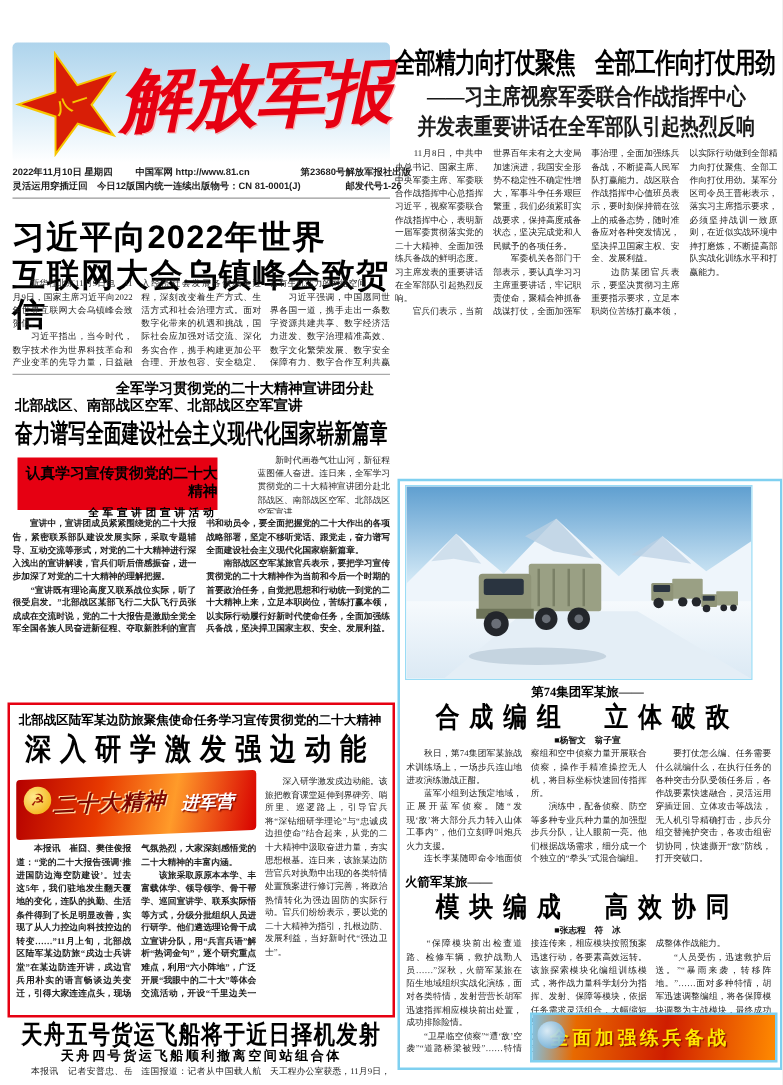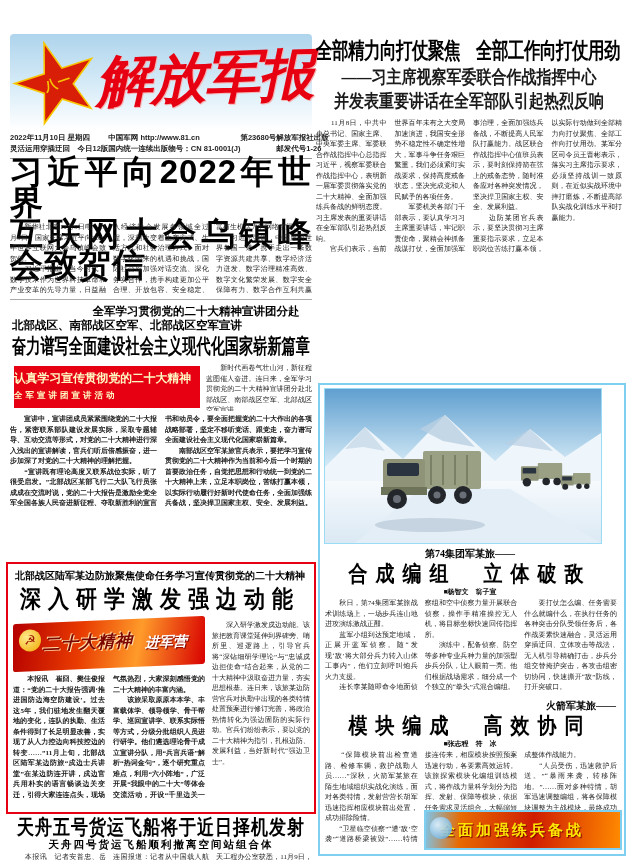--- a/index.html
+++ b/index.html
@@ -38,32 +38,32 @@
   #lead-headline{left:316px;top:36px;width:306px;font-weight:900;font-size:16.5px;
                  letter-spacing:-0.5px;white-space:nowrap;transform:scaleY(1.35);
                  transform-origin:top left;color:#000;}
   #lead-deck1{left:316px;top:66px;width:306px;text-align:center;font-weight:900;font-size:15px;
               transform:scaleY(1.2);transform-origin:top center;}
   #lead-deck2{left:316px;top:90px;width:306px;text-align:center;font-weight:900;font-size:15px;
               transform:scaleY(1.2);transform-origin:top center;}
   #lead-body{left:316px;top:118px;width:306px;height:262px;}
 
   
-  #greet-h1{left:10px;top:156px;width:302px;text-align:justify;font-weight:900;font-size:33px;
+  #greet-h1{left:10px;top:174px;width:302px;text-align:justify;font-weight:900;font-size:26px;
             line-height:31px;letter-spacing:1px;color:#000;}
   #greet-h1 div{display:flex;justify-content:space-between;}
   #greet-body{left:10px;top:222px;width:302px;height:74px;border-bottom:1px solid #aaa;padding-bottom:3px;}
 
   
   #xj-kicker{left:12px;top:304px;width:298px;font-weight:bold;font-size:11.5px;line-height:14px;
              text-indent:7em;color:#000;}
   #xj-headline{left:12px;top:333px;width:300px;font-weight:900;font-size:14.2px;white-space:nowrap;
                transform:scaleY(1.45);transform-origin:top left;color:#000;}
-  #xj-redbox{left:14px;top:366px;width:186px;height:42px;background:#e60012;color:#fef9c3;
-             text-align:left;}
+  #xj-redbox{left:14px;top:366px;width:160px;height:42px;background:#e60012;color:#000000;
+             text-align:right;}
   #xj-redbox .l1{font-weight:900;font-size:11.8px;line-height:15px;margin-top:5px;}
   #xj-redbox .l2{font-weight:bold;font-size:8.5px;letter-spacing:3px;line-height:12px;margin-top:3px;}
   #xj-side{left:206px;top:363px;width:106px;height:48px;}
   #xj-main{left:10px;top:414px;width:302px;height:144px;}
 
   
   #redframe{left:6px;top:562px;width:306px;height:248px;border:2.5px solid #e60012;background:#fff;}
   #bs-kicker{left:14px;top:569px;width:292px;text-align:center;font-weight:bold;font-size:10px;color:#000;}
   #bs-headline{left:14px;top:583px;width:292px;text-align:center;font-weight:900;font-size:21px;
                letter-spacing:7px;transform:scaleY(1.15);transform-origin:top center;color:#000;}
@@ -88,21 +88,21 @@
   #tz-body{left:10px;top:852px;width:302px;height:16px;}
 
   
   #blueframe{left:318px;top:383px;width:304px;height:469px;border:2px solid #7fd0f0;background:#fff;}
   #photo{left:324px;top:388px;width:276px;height:154px;border:1px solid #9adcf5;overflow:hidden;}
   #t1-kicker{left:324px;top:547px;width:292px;text-align:center;font-weight:bold;font-size:10px;color:#000;}
   #t1-headline{left:324px;top:559px;width:292px;text-align:center;font-weight:900;font-size:19px;
                letter-spacing:8px;transform:scaleY(1.15);transform-origin:top center;color:#000;}
   #t1-byline{left:324px;top:587px;width:292px;text-align:center;font-weight:bold;font-size:7px;color:#111;}
   #t1-body{left:325px;top:598px;width:292px;height:97px;}
-  #t2-kicker{left:324px;top:699px;width:292px;text-align:right;font-weight:bold;font-size:10px;color:#000;}
+  #t2-kicker{left:324px;top:699px;width:292px;text-align:left;font-weight:bold;font-size:10px;color:#000;}
   #t2-headline{left:324px;top:711px;width:292px;text-align:center;font-weight:900;font-size:19px;
                letter-spacing:8px;transform:scaleY(1.15);transform-origin:top center;color:#000;}
   #t2-byline{left:324px;top:739px;width:292px;text-align:center;font-weight:bold;font-size:7px;color:#111;}
   #t2-body{left:325px;top:750px;width:292px;height:98px;}
   #train-banner{left:424px;top:810px;width:194px;height:36px;border:2px solid #7fd0f0;
                 background:linear-gradient(95deg,#7fc4e8 0%,#e86a00 18%,#cf1d00 55%,#ff8a00 100%);
                 display:flex;align-items:center;justify-content:flex-start;}
   #train-banner .globe{position:absolute;left:4px;top:5px;width:22px;height:22px;border-radius:50%;
                 background:radial-gradient(circle at 35% 35%,#dff2ff,#4f9fd4);opacity:.9;}
   #train-banner .txt{font-family:"Liberation Sans",sans-serif;font-weight:900;font-size:15px;

